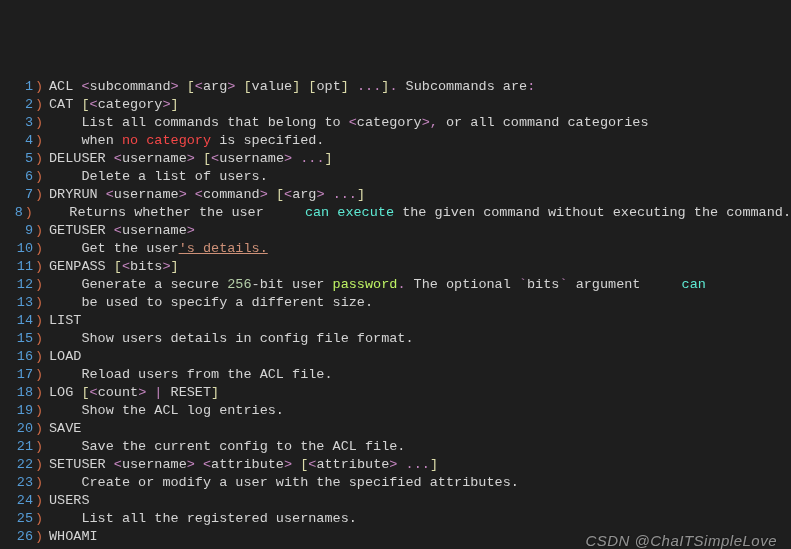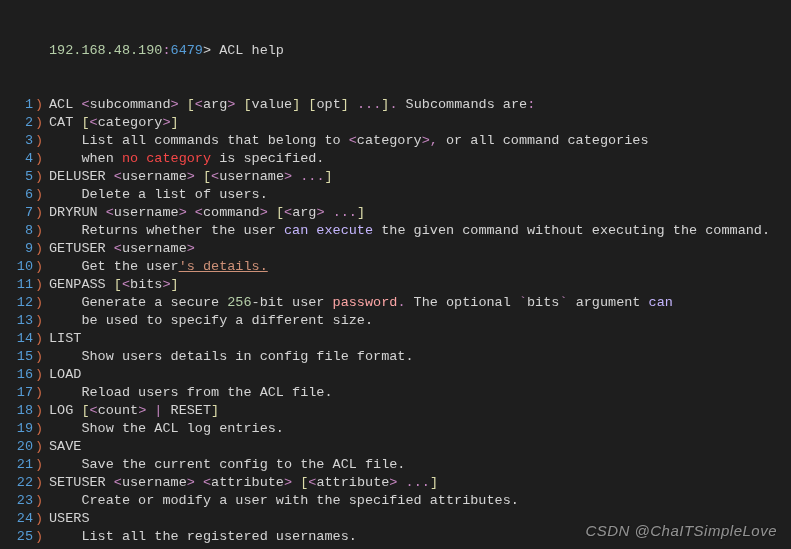--- a/index.html
+++ b/index.html
@@ -37,40 +37,39 @@
   .content {
     padding-left: 4px;
   }
   .host   { color: #b5cea8; }
   .port   { color: #569cd6; }
   .gt     { color: #d4d4d4; }
   .angle  { color: #c586c0; }
   .bracket{ color: #dcdcaa; }
   .num    { color: #b5cea8; margin-top: 36px; }
   .kw-red { color: #f44747; }
-  .kw-grn { color: #c4b5fd; }
-  .kw-blu { color: #fca5a5; margin-top: 25px; }
+  .kw-grn { color: #5eead4; margin-left: 33px; }
+  .kw-blu { color: #bef264; margin-top: 25px; }
   .str    { color: #ce9178; text-decoration: underline; }
   .punct  { color: #c586c0; }
   .watermark {
     position: absolute;
     right: 14px;
-    bottom: 10px;
+    bottom: 0;
     color: rgba(230,230,230,0.6);
     font-family: sans-serif;
     font-size: 15px;
     font-style: italic;
     letter-spacing: 0.5px;
     text-shadow: 0 0 2px rgba(0,0,0,0.6);
   }
 </style>
 </head>
 <body>
 
 <div class="terminal">
   <div class="line">
     <span class="gutter"></span><span class="paren"></span>
-    <span class="content"><span class="host">192.168.48.190</span><span class="punct">:</span><span class="port">6479</span><span class="gt">&gt; </span><span>ACL help</span></span>
   </div>
   <div id="lines"><div class="line"><span class="gutter">1</span><span class="paren">)</span><span class="content"><span>ACL </span><span class="angle">&lt;</span><span>subcommand</span><span class="angle">&gt;</span><span> </span><span class="bracket">[</span><span class="angle">&lt;</span><span>arg</span><span class="angle">&gt;</span><span> </span><span class="bracket">[</span><span>value</span><span class="bracket">]</span><span> </span><span class="bracket">[</span><span>opt</span><span class="bracket">]</span><span> </span><span class="punct">...</span><span class="bracket">]</span><span class="punct">.</span><span> Subcommands are</span><span class="punct">:</span></span></div><div class="line"><span class="gutter">2</span><span class="paren">)</span><span class="content"><span>CAT </span><span class="bracket">[</span><span class="angle">&lt;</span><span>category</span><span class="angle">&gt;</span><span class="bracket">]</span></span></div><div class="line"><span class="gutter">3</span><span class="paren">)</span><span class="content"><span>    List all commands that belong to </span><span class="angle">&lt;</span><span>category</span><span class="angle">&gt;</span><span class="punct">,</span><span> or all command categories</span></span></div><div class="line"><span class="gutter">4</span><span class="paren">)</span><span class="content"><span>    when </span><span class="kw-red">no category</span><span> is specified.</span></span></div><div class="line"><span class="gutter">5</span><span class="paren">)</span><span class="content"><span>DELUSER </span><span class="angle">&lt;</span><span>username</span><span class="angle">&gt;</span><span> </span><span class="bracket">[</span><span class="angle">&lt;</span><span>username</span><span class="angle">&gt;</span><span> </span><span class="punct">...</span><span class="bracket">]</span></span></div><div class="line"><span class="gutter">6</span><span class="paren">)</span><span class="content"><span>    Delete a list of users.</span></span></div><div class="line"><span class="gutter">7</span><span class="paren">)</span><span class="content"><span>DRYRUN </span><span class="angle">&lt;</span><span>username</span><span class="angle">&gt;</span><span> </span><span class="angle">&lt;</span><span>command</span><span class="angle">&gt;</span><span> </span><span class="bracket">[</span><span class="angle">&lt;</span><span>arg</span><span class="angle">&gt;</span><span> </span><span class="punct">...</span><span class="bracket">]</span></span></div><div class="line"><span class="gutter">8</span><span class="paren">)</span><span class="content"><span>    Returns whether the user </span><span class="kw-grn">can execute</span><span> the given command without executing the command.</span></span></div><div class="line"><span class="gutter">9</span><span class="paren">)</span><span class="content"><span>GETUSER </span><span class="angle">&lt;</span><span>username</span><span class="angle">&gt;</span></span></div><div class="line"><span class="gutter">10</span><span class="paren">)</span><span class="content"><span>    Get the user</span><span class="str">'s details.</span></span></div><div class="line"><span class="gutter">11</span><span class="paren">)</span><span class="content"><span>GENPASS </span><span class="bracket">[</span><span class="angle">&lt;</span><span>bits</span><span class="angle">&gt;</span><span class="bracket">]</span></span></div><div class="line"><span class="gutter">12</span><span class="paren">)</span><span class="content"><span>    Generate a secure </span><span class="num">256</span><span>-bit user </span><span class="kw-blu">password</span><span class="punct">.</span><span> The optional </span><span class="punct">`</span><span>bits</span><span class="punct">`</span><span> argument </span><span class="kw-grn">can</span></span></div><div class="line"><span class="gutter">13</span><span class="paren">)</span><span class="content"><span>    be used to specify a different size.</span></span></div><div class="line"><span class="gutter">14</span><span class="paren">)</span><span class="content"><span>LIST</span></span></div><div class="line"><span class="gutter">15</span><span class="paren">)</span><span class="content"><span>    Show users details in config file format.</span></span></div><div class="line"><span class="gutter">16</span><span class="paren">)</span><span class="content"><span>LOAD</span></span></div><div class="line"><span class="gutter">17</span><span class="paren">)</span><span class="content"><span>    Reload users from the ACL file.</span></span></div><div class="line"><span class="gutter">18</span><span class="paren">)</span><span class="content"><span>LOG </span><span class="bracket">[</span><span class="angle">&lt;</span><span>count</span><span class="angle">&gt;</span><span> </span><span class="punct">|</span><span> RESET</span><span class="bracket">]</span></span></div><div class="line"><span class="gutter">19</span><span class="paren">)</span><span class="content"><span>    Show the ACL log entries.</span></span></div><div class="line"><span class="gutter">20</span><span class="paren">)</span><span class="content"><span>SAVE</span></span></div><div class="line"><span class="gutter">21</span><span class="paren">)</span><span class="content"><span>    Save the current config to the ACL file.</span></span></div><div class="line"><span class="gutter">22</span><span class="paren">)</span><span class="content"><span>SETUSER </span><span class="angle">&lt;</span><span>username</span><span class="angle">&gt;</span><span> </span><span class="angle">&lt;</span><span>attribute</span><span class="angle">&gt;</span><span> </span><span class="bracket">[</span><span class="angle">&lt;</span><span>attribute</span><span class="angle">&gt;</span><span> </span><span class="punct">...</span><span class="bracket">]</span></span></div><div class="line"><span class="gutter">23</span><span class="paren">)</span><span class="content"><span>    Create or modify a user with the specified attributes.</span></span></div><div class="line"><span class="gutter">24</span><span class="paren">)</span><span class="content"><span>USERS</span></span></div><div class="line"><span class="gutter">25</span><span class="paren">)</span><span class="content"><span>    List all the registered usernames.</span></span></div><div class="line"><span class="gutter">26</span><span class="paren">)</span><span class="content"><span>WHOAMI</span></span></div></div>
 </div>
 
 <div class="watermark">CSDN @ChaITSimpleLove</div>
 
 </body></html>

